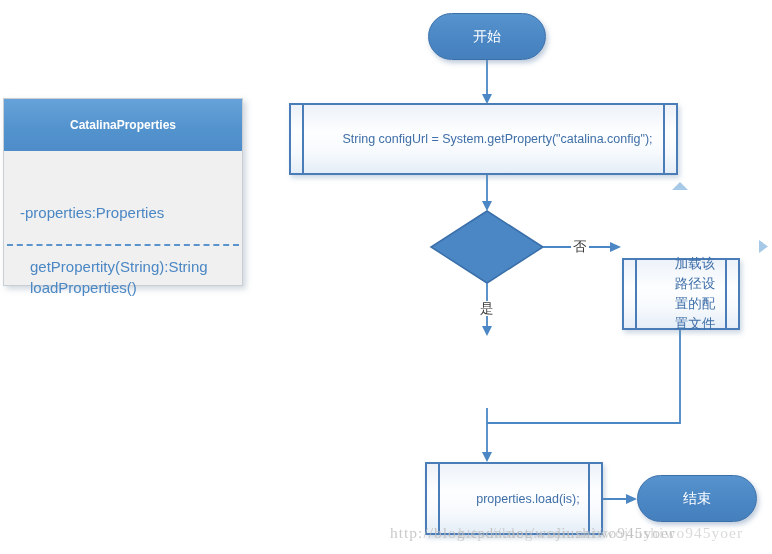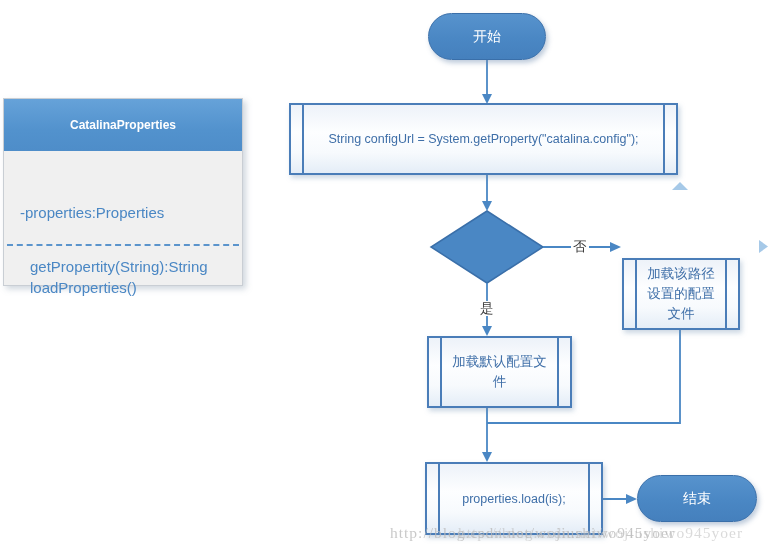--- a/index.html
+++ b/index.html
@@ -36,20 +36,21 @@
     color:#ffffff;font-size:14px;
     box-shadow:2px 3px 5px rgba(110,140,175,0.45);
   }
   .predef{
     position:absolute;box-sizing:border-box;
     border:2px solid #4a7db8;
     background:linear-gradient(180deg,#edf2f9 0%,#fdfeff 40%,#f7fafd 70%,#e4edf7 100%);
     box-shadow:2px 3px 5px rgba(110,140,175,0.35);
     display:flex;align-items:center;justify-content:center;text-align:center;
     color:#3f6fa8;
+    padding-left:28px;
   }
   .predef .inner-line{
     position:absolute;top:0;bottom:0;width:0;border-left:2px solid #4a7db8;
   }
   .predef .inner-line.l{left:11px;}
   .predef .inner-line.r{right:11px;}
   .predef .shape-text{padding:0 18px;}
   #proc1{left:289px;top:103px;width:389px;height:72px;font-size:12.5px;}
   #box-load-path{left:622px;top:210px;width:118px;height:72px;font-size:13.5px;line-height:20px;margin-top:48px;}
   #box-load-default{left:427px;top:336px;width:145px;height:72px;font-size:13.5px;line-height:20px;}
@@ -138,25 +139,20 @@
 
   <div id="label-no" class="branch-label">否</div>
   <div id="label-yes" class="branch-label">是</div>
 
   <div id="box-load-path" class="predef">
     <div class="inner-line l"></div>
     <div class="inner-line r"></div>
     <span class="shape-text">加载该路径设置的配置文件</span>
   </div>
 
-  <div id="box-load-default" class="predef">
-    <div class="inner-line l"></div>
-    <div class="inner-line r"></div>
-    <span class="shape-text">加载默认配置文件</span>
-  </div>
 
   <div id="proc2" class="predef">
     <div class="inner-line l"></div>
     <div class="inner-line r"></div>
     <span class="shape-text">properties.load(is);</span>
   </div>
 
   <div id="end-node" class="stadium">
     <span>结束</span>
   </div>

